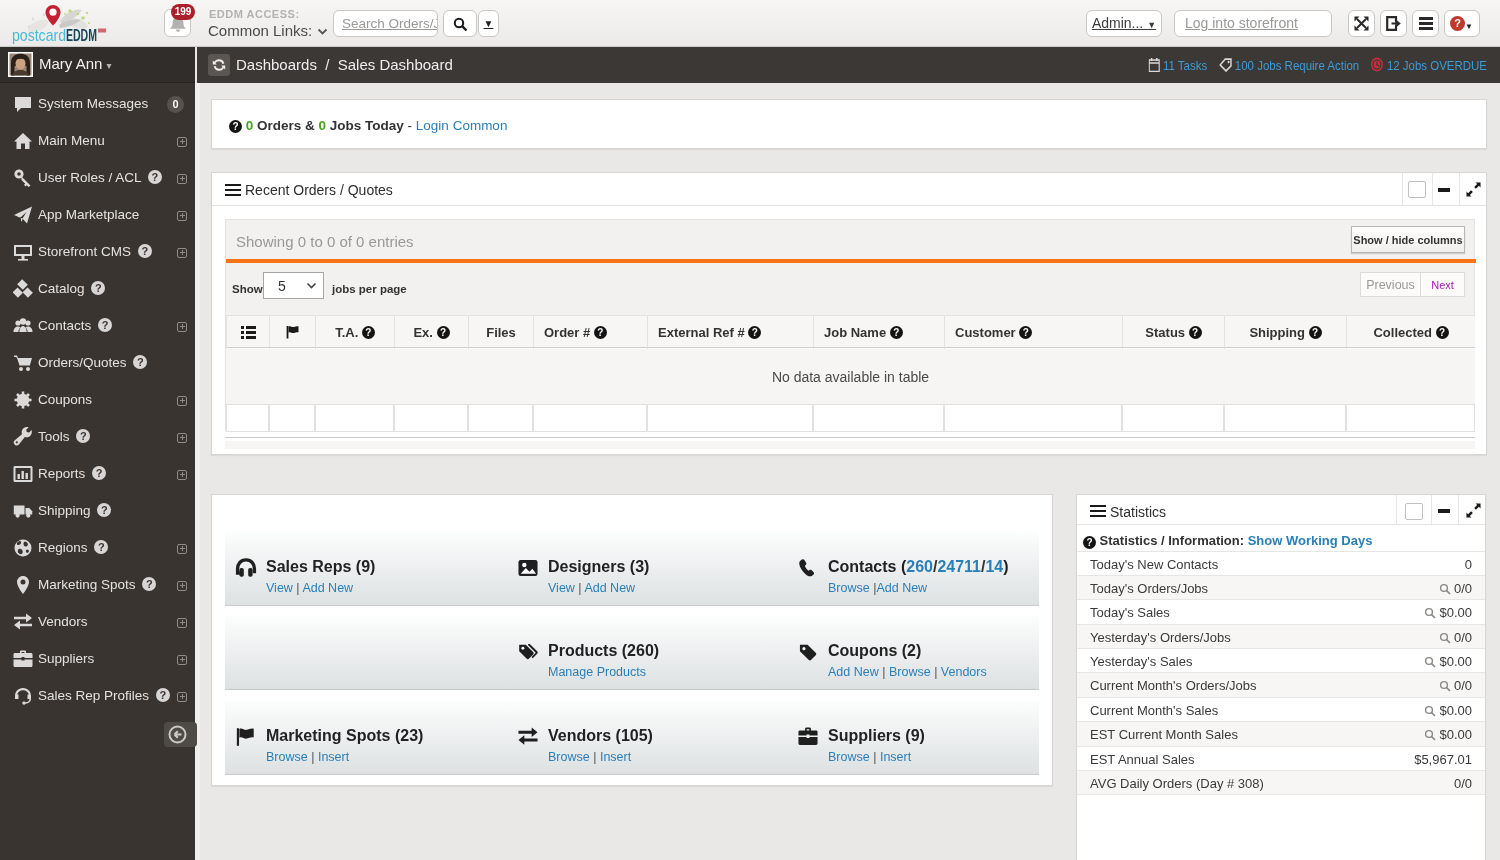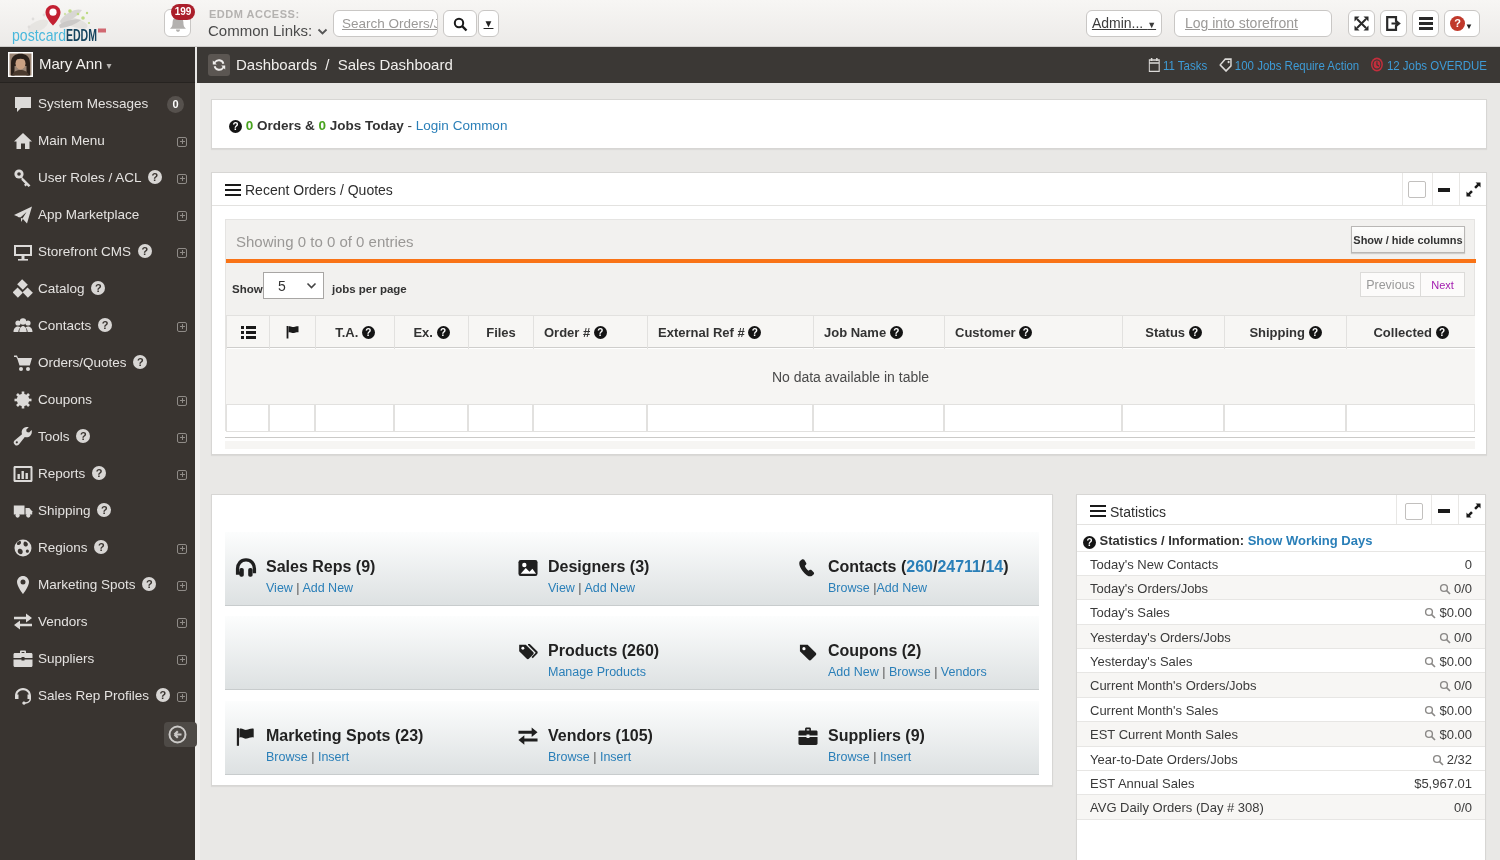--- a/index.html
+++ b/index.html
@@ -601,27 +601,20 @@
           </svg>$0.00</span>
       </div>
       <div class="srow" style="background:#f7f6f4;">
         <span class="sl">EST Current Month Sales</span>
         <span class="sv"><svg class="mag" width="12" height="12" viewBox="0 0 12 12">
             <circle cx="5" cy="5" r="3.4" fill="none" stroke="#8a8886" stroke-width="1.4"></circle>
             <path d="M7.6 7.6 L11 11" stroke="#8a8886" stroke-width="1.6"></path>
           </svg>$0.00</span>
       </div>
       <div class="srow" style="background:#fff;">
-        <span class="sl">Year-to-Date Orders/Jobs</span>
-        <span class="sv"><svg class="mag" width="12" height="12" viewBox="0 0 12 12">
-            <circle cx="5" cy="5" r="3.4" fill="none" stroke="#8a8886" stroke-width="1.4"></circle>
-            <path d="M7.6 7.6 L11 11" stroke="#8a8886" stroke-width="1.6"></path>
-          </svg>2/32</span>
-      </div>
-      <div class="srow" style="background:#fff;">
         <span class="sl">EST Annual Sales</span>
         <span class="sv">$5,967.01</span>
       </div>
       <div class="srow" style="background:#f7f6f4;">
         <span class="sl">AVG Daily Orders (Day # 308)</span>
         <span class="sv">0/0</span>
       </div>
   </div>
 </div>
 

